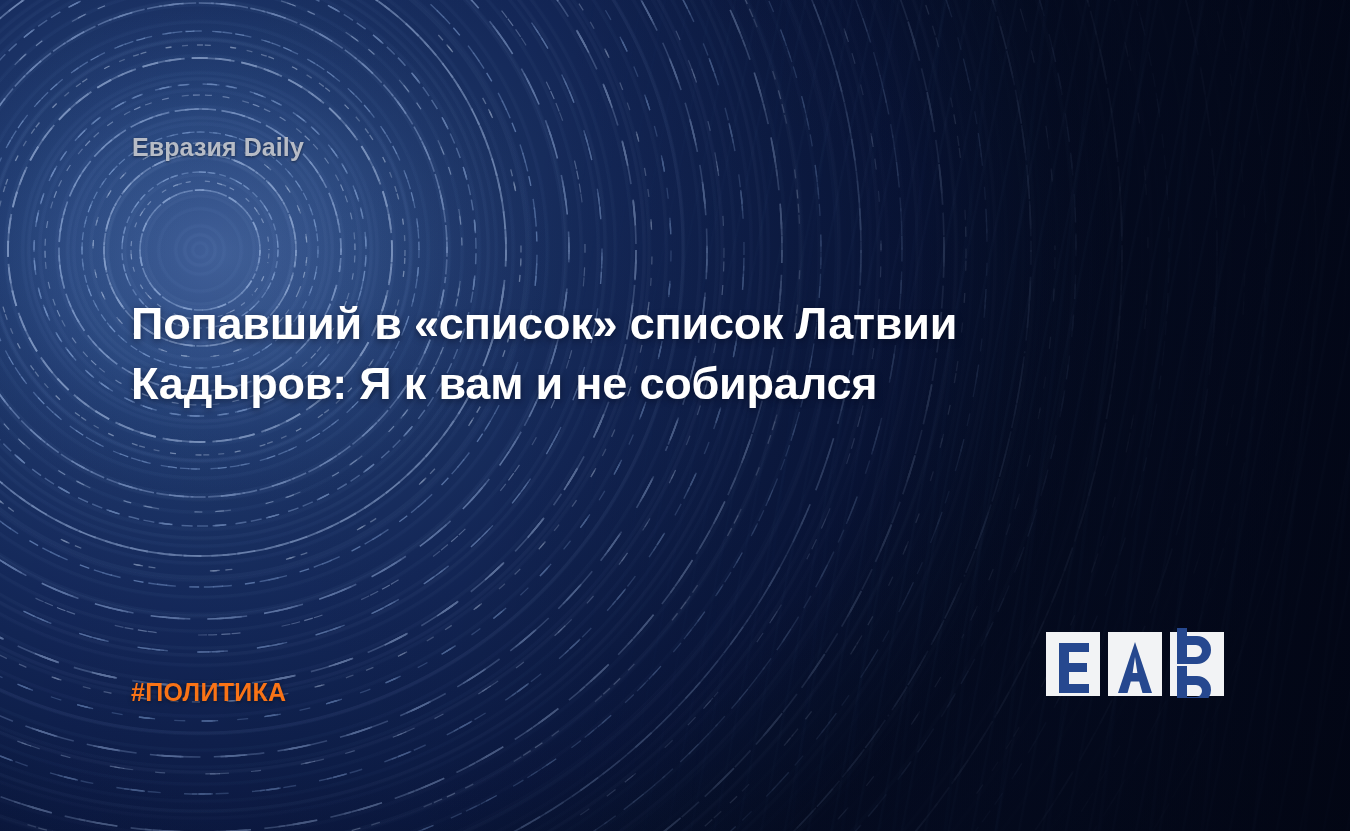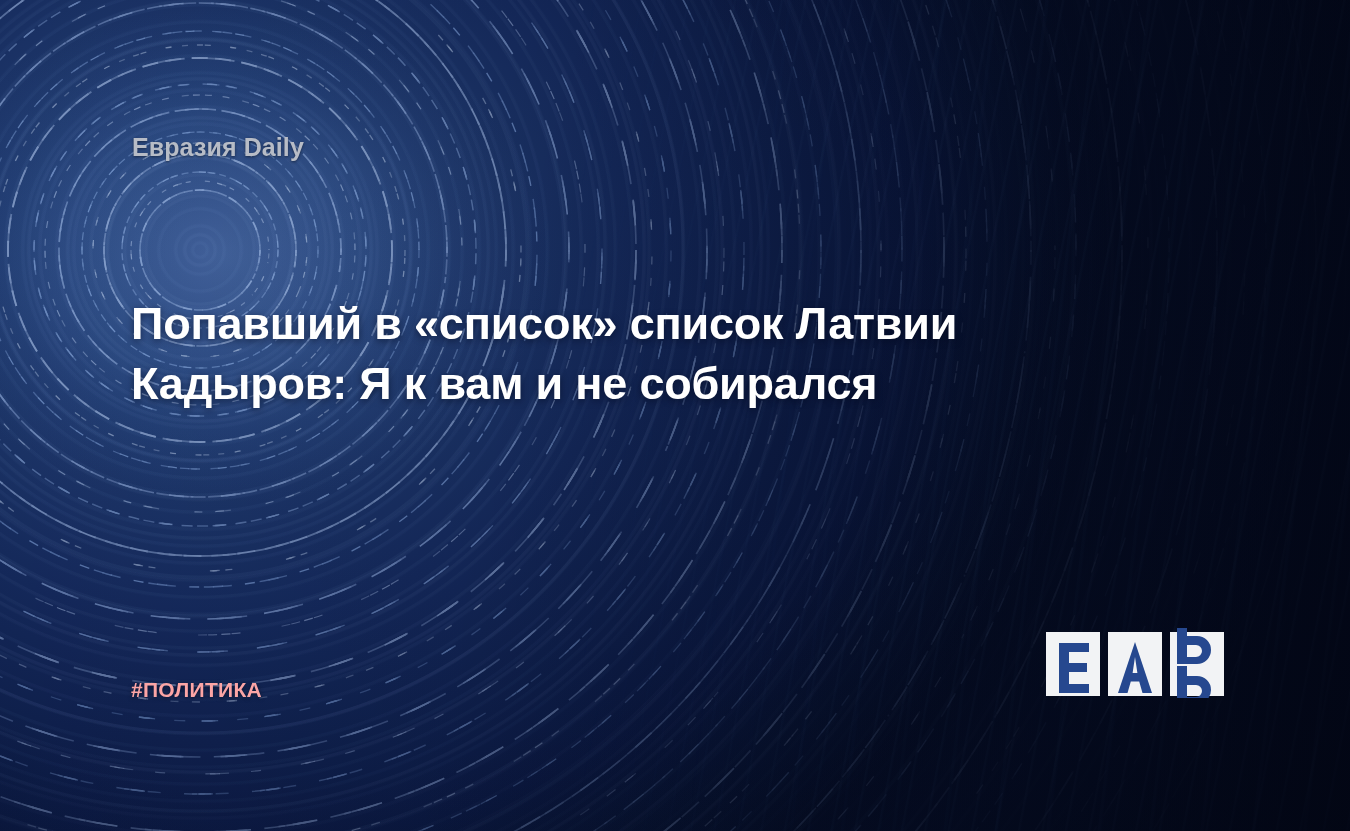--- a/index.html
+++ b/index.html
@@ -160,24 +160,24 @@
     font-weight: bold;
     color: #ffffff;
     letter-spacing: -0.2px;
     text-shadow: 0 2px 7px rgba(3,10,30,0.55);
   }
 
   #category-tag {
     position: absolute;
     left: 131px;
     top: 678px;
-    font-size: 21px;
+    font-size: 25px;
     font-weight: bold;
     letter-spacing: 0.3px;
-    color: #fca5a5;
+    color: #f97316;
     text-shadow: 0 1px 4px rgba(0,0,0,0.5);
     white-space: nowrap;
   }
 
   
   #brand-mark {
     position: absolute;
     left: 1046px;
     top: 628px;
     width: 178px;

